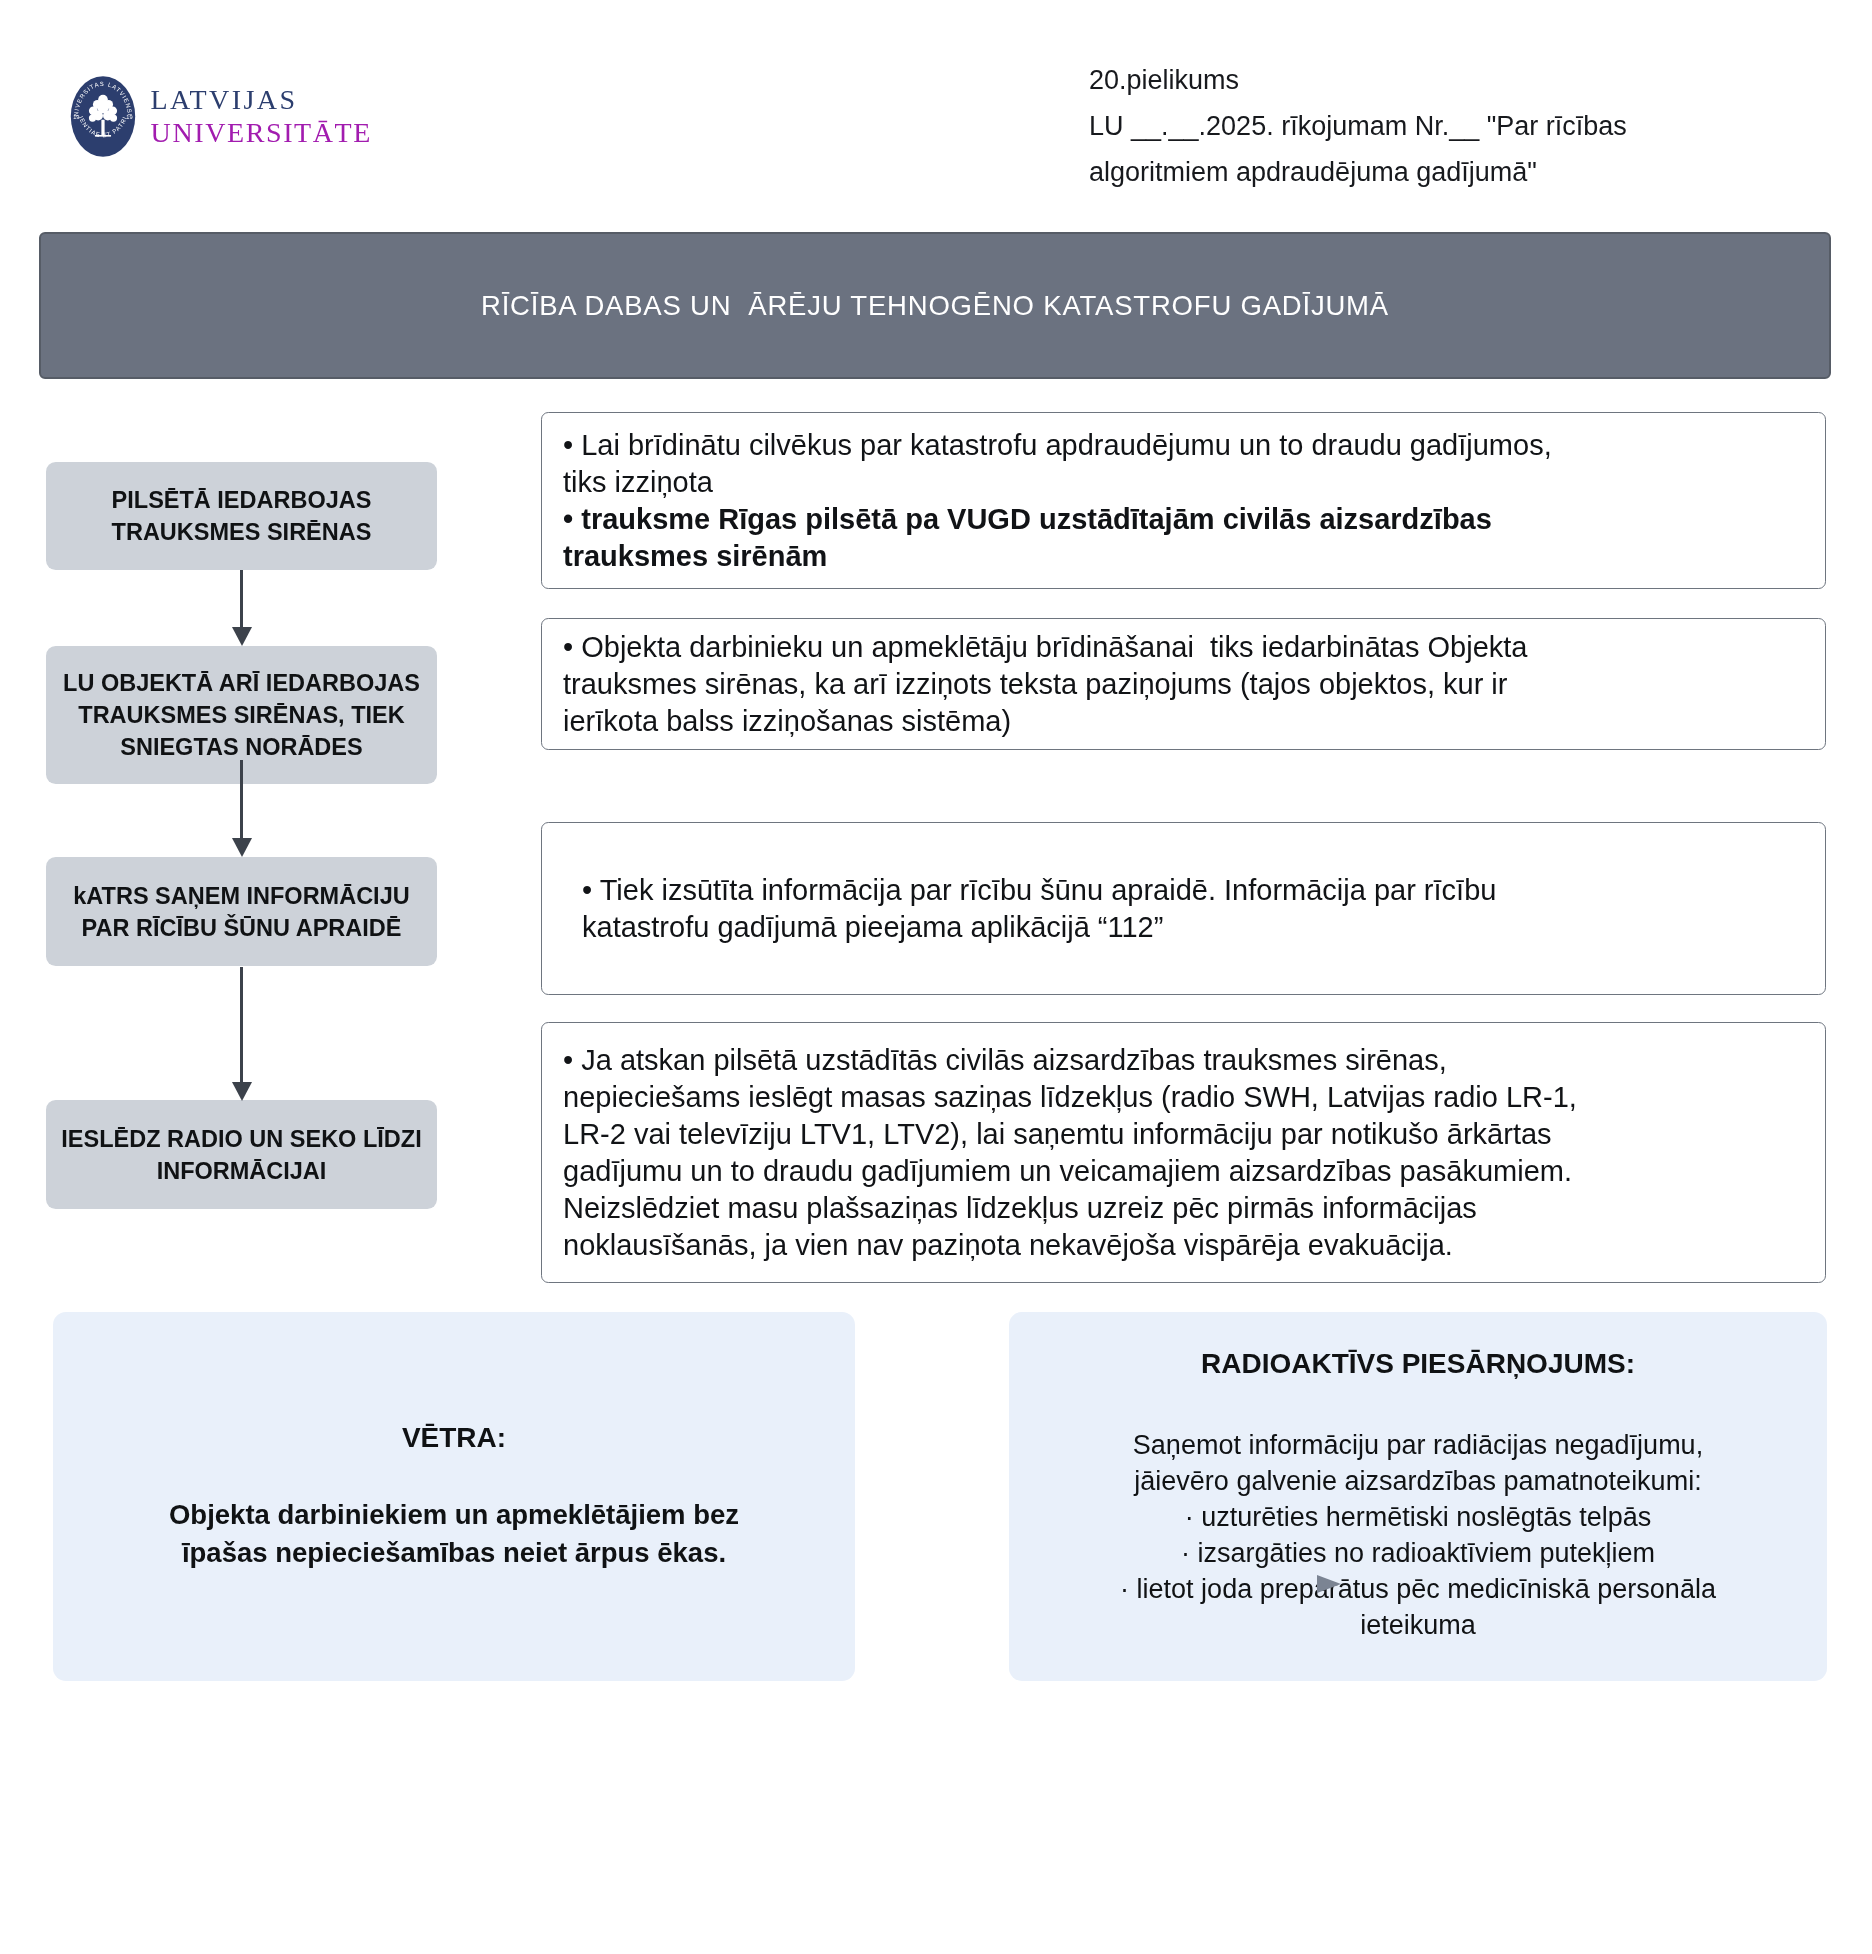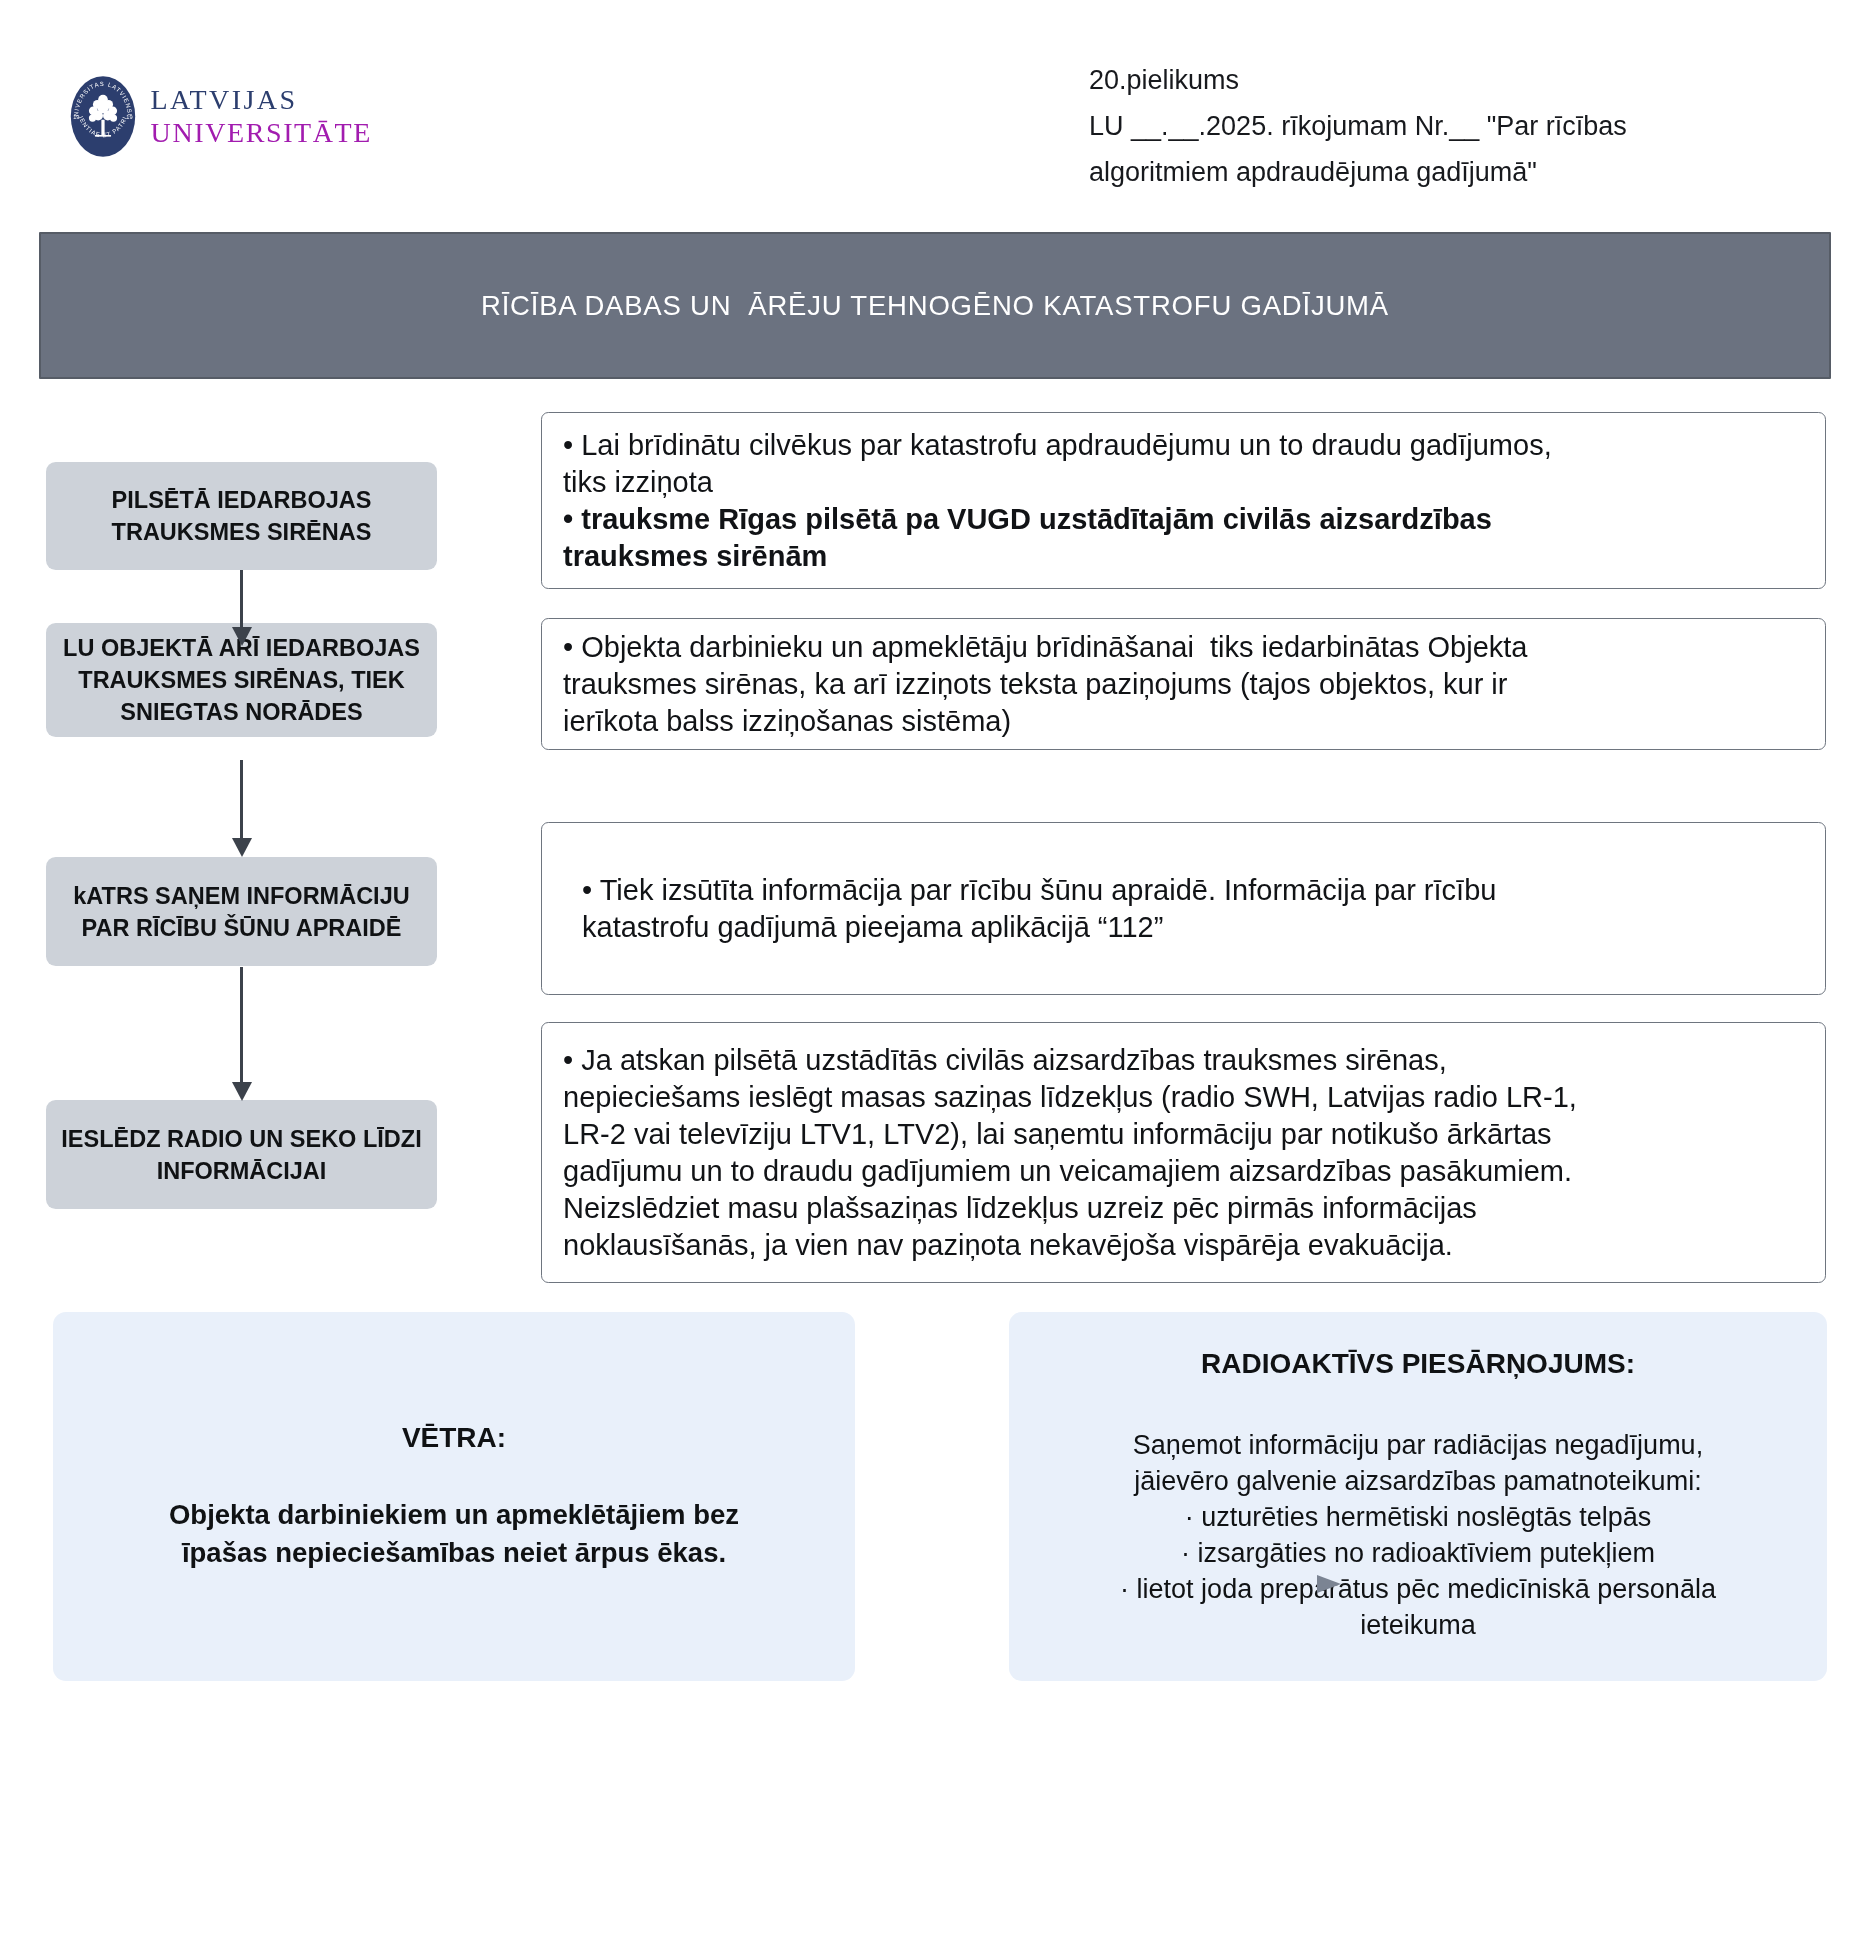--- a/index.html
+++ b/index.html
@@ -22,36 +22,36 @@
 
   
   .appendix {
     position: absolute; left: 1089px; top: 57px;
     font-size: 27px; line-height: 46px; white-space: pre-line; color: #17191d;
   }
 
   
   .titlebar {
     position: absolute; left: 39px; top: 232px; width: 1792px; height: 147px;
-    background: #6b7280; border: 2.4px solid #565c66; border-radius: 1px;
+    background: #6b7280; border: 2.4px solid #565c66; border-radius: 6px;
     display: flex; align-items: center; justify-content: center;
     color: #ffffff; font-size: 27.5px; letter-spacing: 0.8px;
   }
   .titlebar span { white-space: pre; }
 
   
   .step-label {
     position: absolute; left: 46px; width: 391px;
     background: #cdd2d9; border-radius: 9.7px;
     display: flex; align-items: center; justify-content: center;
     text-align: center; font-weight: bold; font-size: 23.5px; line-height: 32px;
     white-space: pre-line; color: #101214; padding: 12px 8px;
   }
   .sl1 { top: 462px;  height: 108px; }
-  .sl2 { top: 623px;  height: 114px; }
+  .sl2 { top: 646px;  height: 138px; }
   .sl3 { top: 857px; height: 109px; }
   .sl4 { top: 1100px; height: 109px; }
 
   
   .step-desc {
     position: absolute; left: 541px; width: 1285px;
     background: #ffffff; border: 1.6px solid #6e757f; border-radius: 7.3px;
     display: flex; align-items: center;
     padding: 9.7px 21px; font-size: 29px; line-height: 37px; color: #111316;
   }

